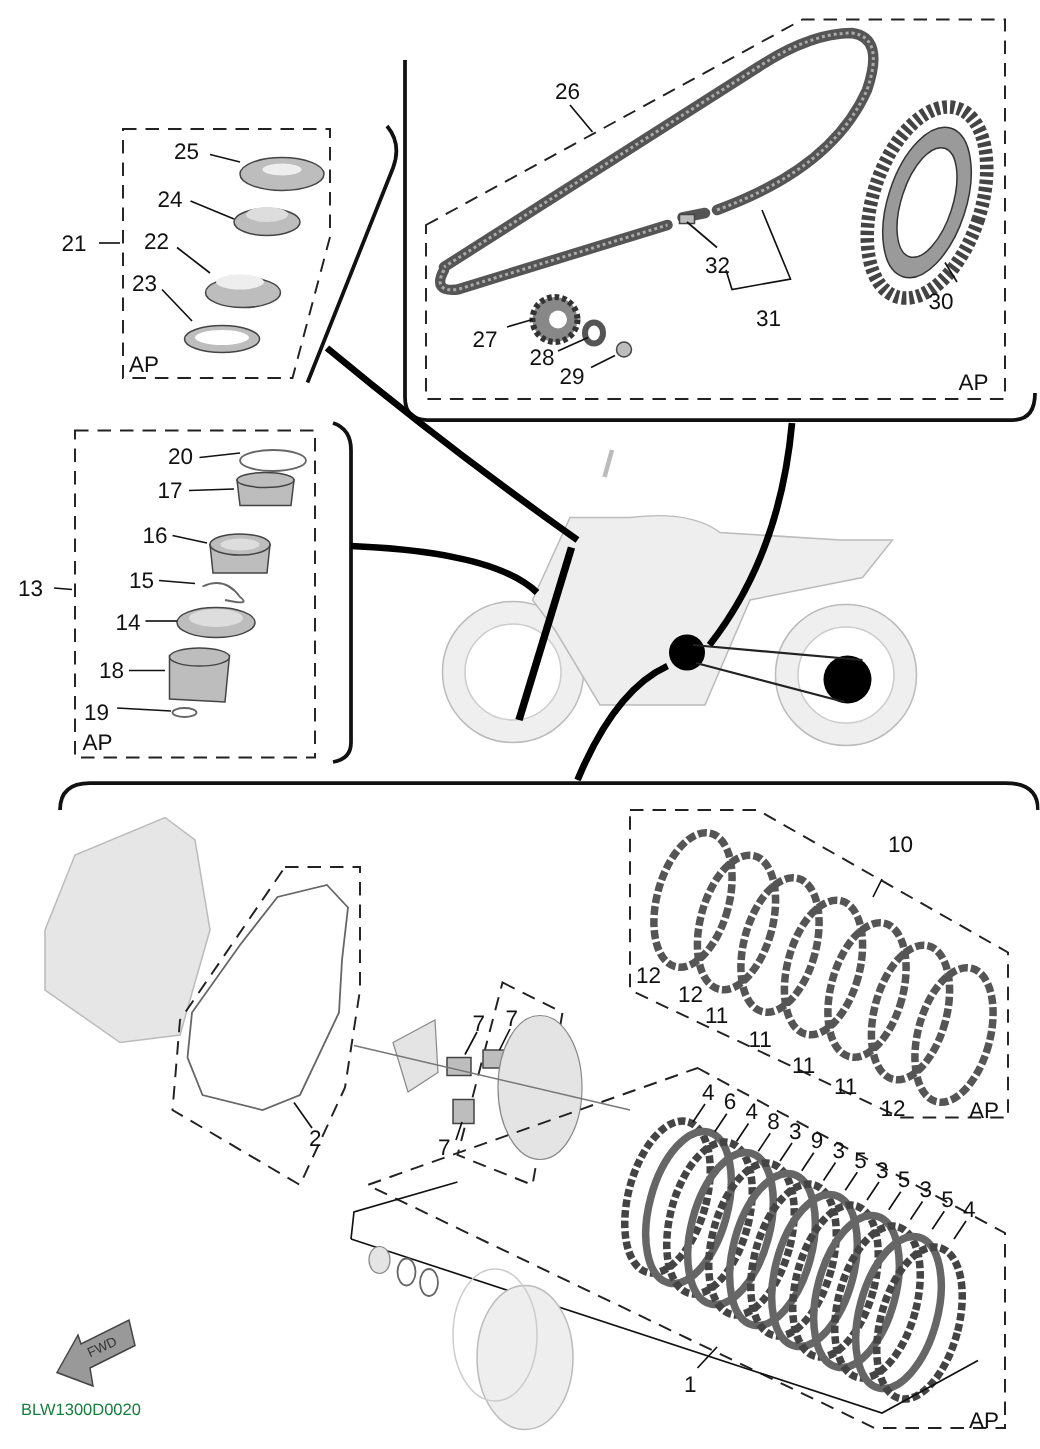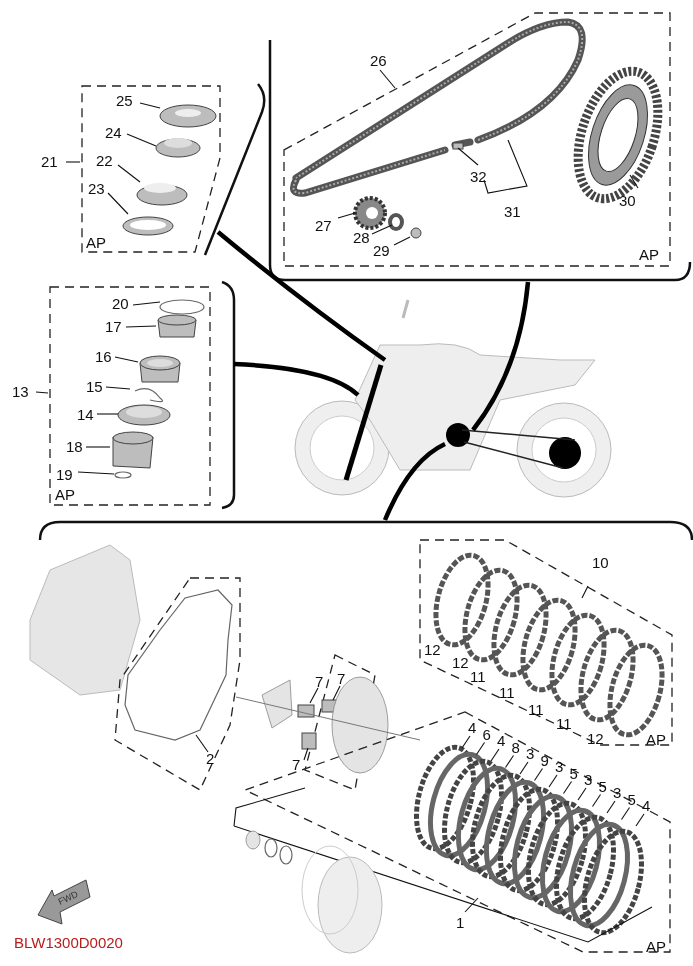--- a/index.html
+++ b/index.html
@@ -7,21 +7,21 @@
   svg{position:absolute;left:0;top:0;}
   .lbl{font-family:"Liberation Sans",sans-serif;font-size:15px;fill:#111;}
   .dash{fill:none;stroke:#222;stroke-width:1.3;stroke-dasharray:9 6;}
   .lead{stroke:#111;stroke-width:1.1;fill:none;}
   .part{fill:#bdbdbd;stroke:#444;stroke-width:1;}
   .partl{fill:#e4e4e4;stroke:#888;stroke-width:0.8;}
   .ring{fill:none;stroke:#555;stroke-width:4;}
   .thin{fill:none;stroke:#666;stroke-width:1.2;}
   .panel{fill:none;stroke:#111;stroke-width:2.5;}
   .connector{fill:none;stroke:#000;stroke-width:4.5;}
-  #code{position:absolute;left:14px;top:934px;font-size:15px;color:#b91c1c;font-family:"Liberation Sans",sans-serif;}
+  #code{position:absolute;left:14px;top:934px;font-size:11px;color:#15803d;font-family:"Liberation Sans",sans-serif;}
 </style>
 </head>
 <body>
 
 <svg width="693" height="966" viewBox="0 0 693 966">
 
   <path class="panel" d="M258,84 Q268,96 262,112 L205,255"></path>
   <path class="dash" d="M82,86 L220,86 L220,158 L195,252 L82,252 Z"></path>
   <g>
     <ellipse class="part" cx="188" cy="116" rx="28" ry="11"></ellipse>

